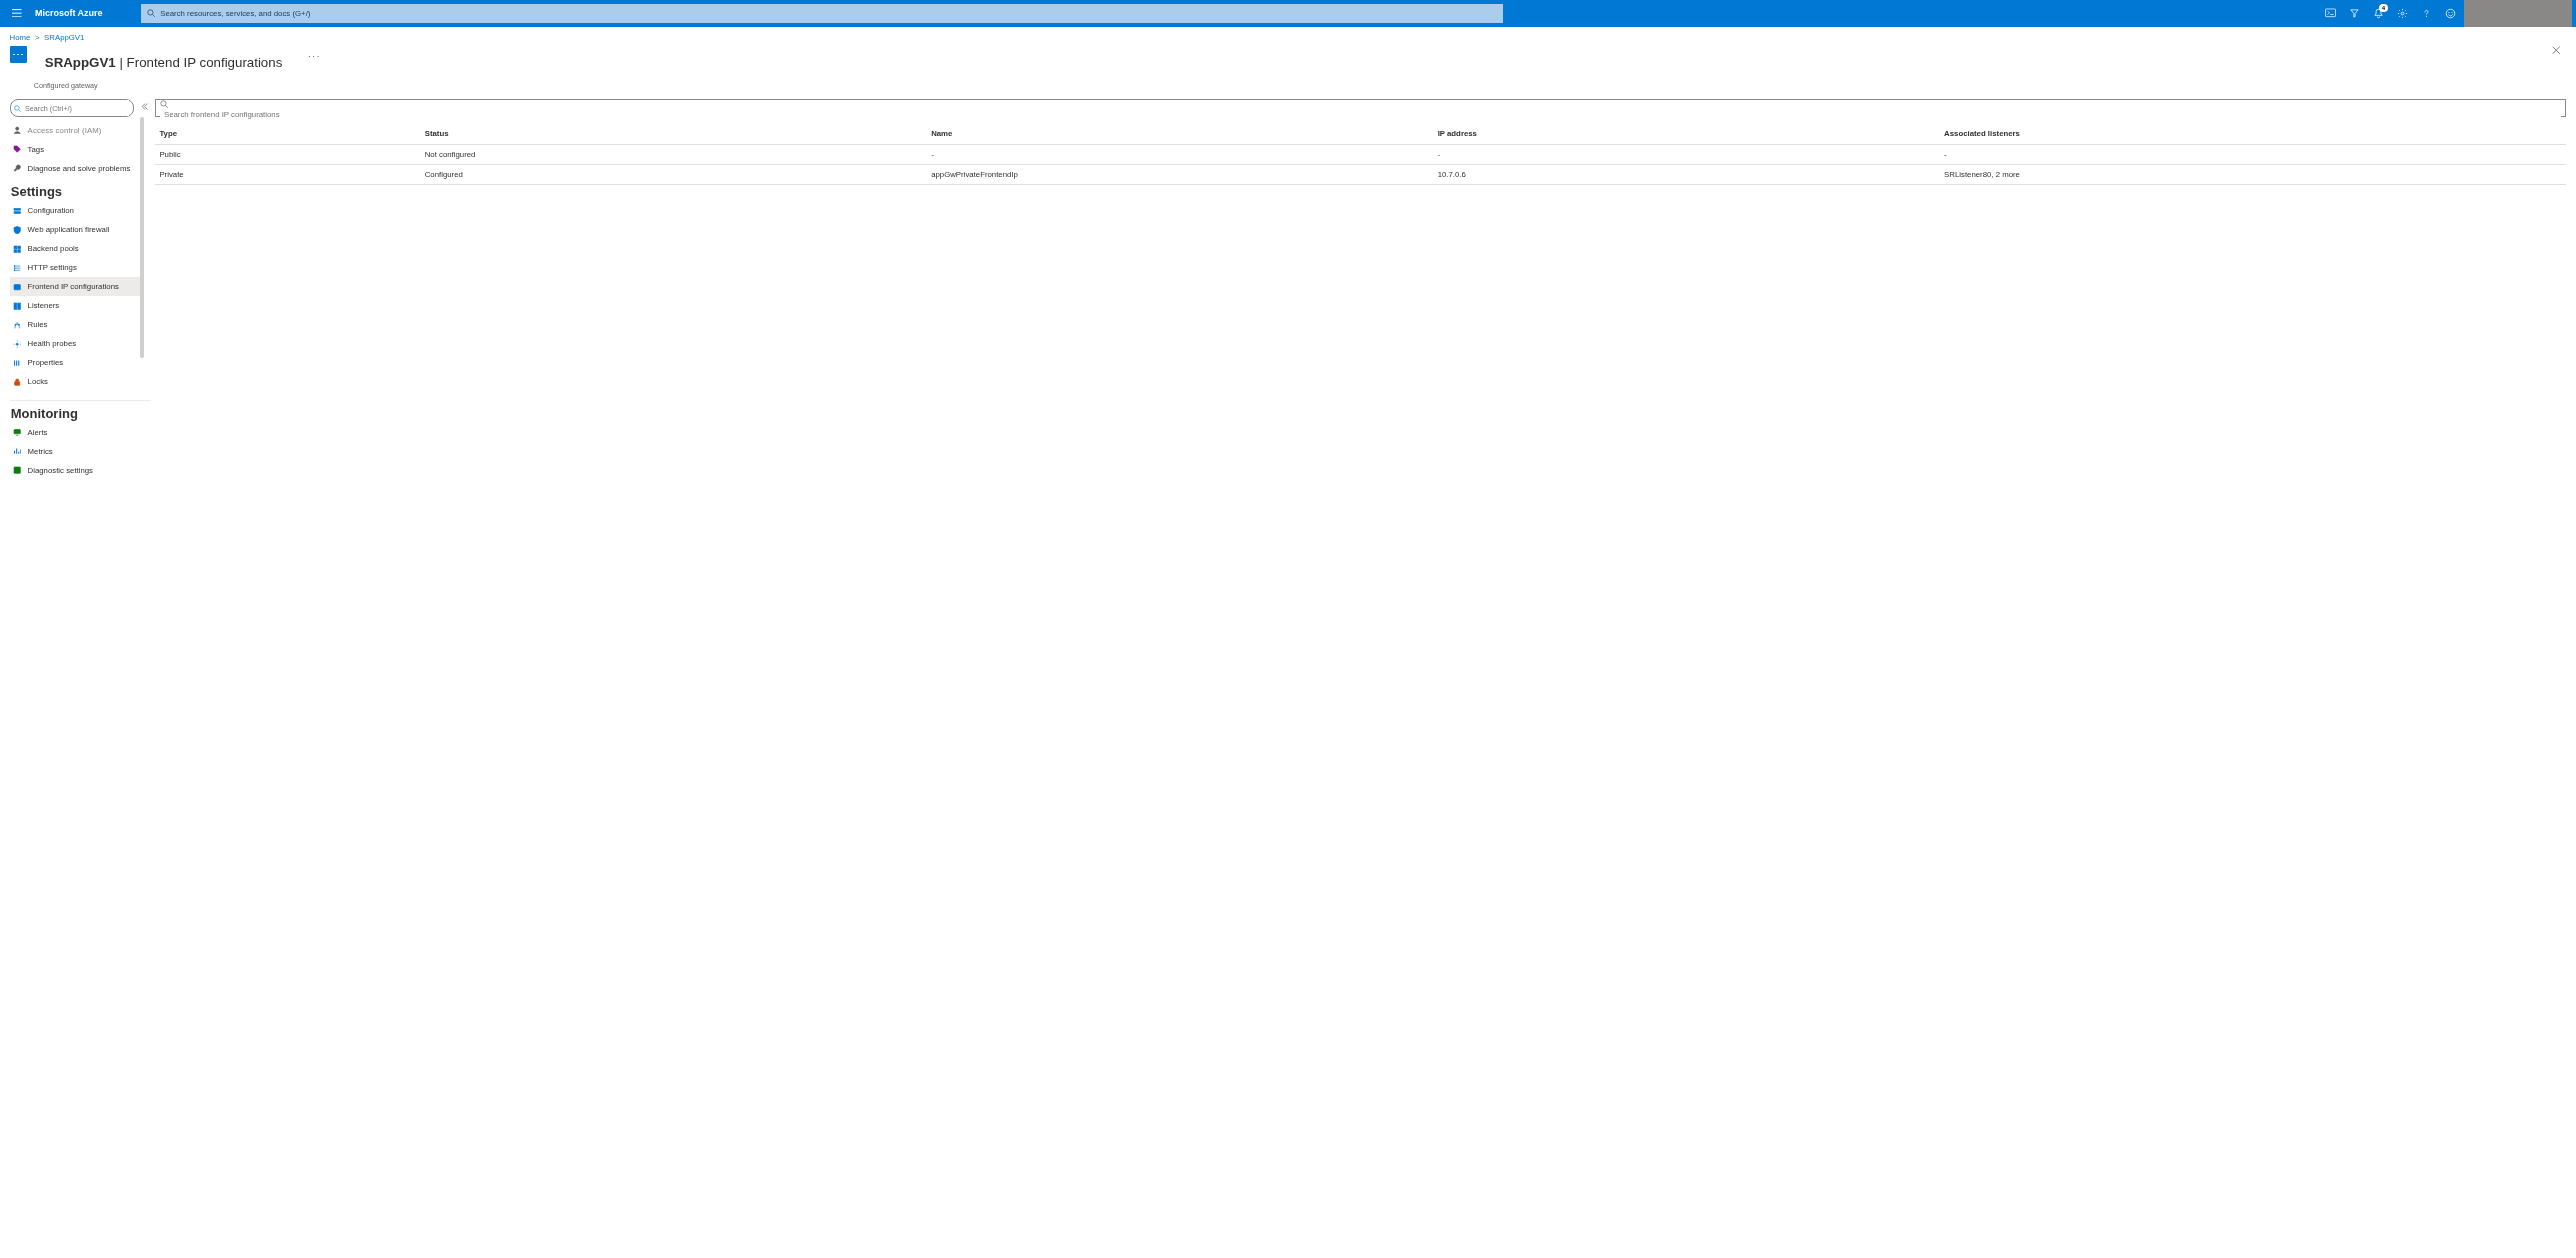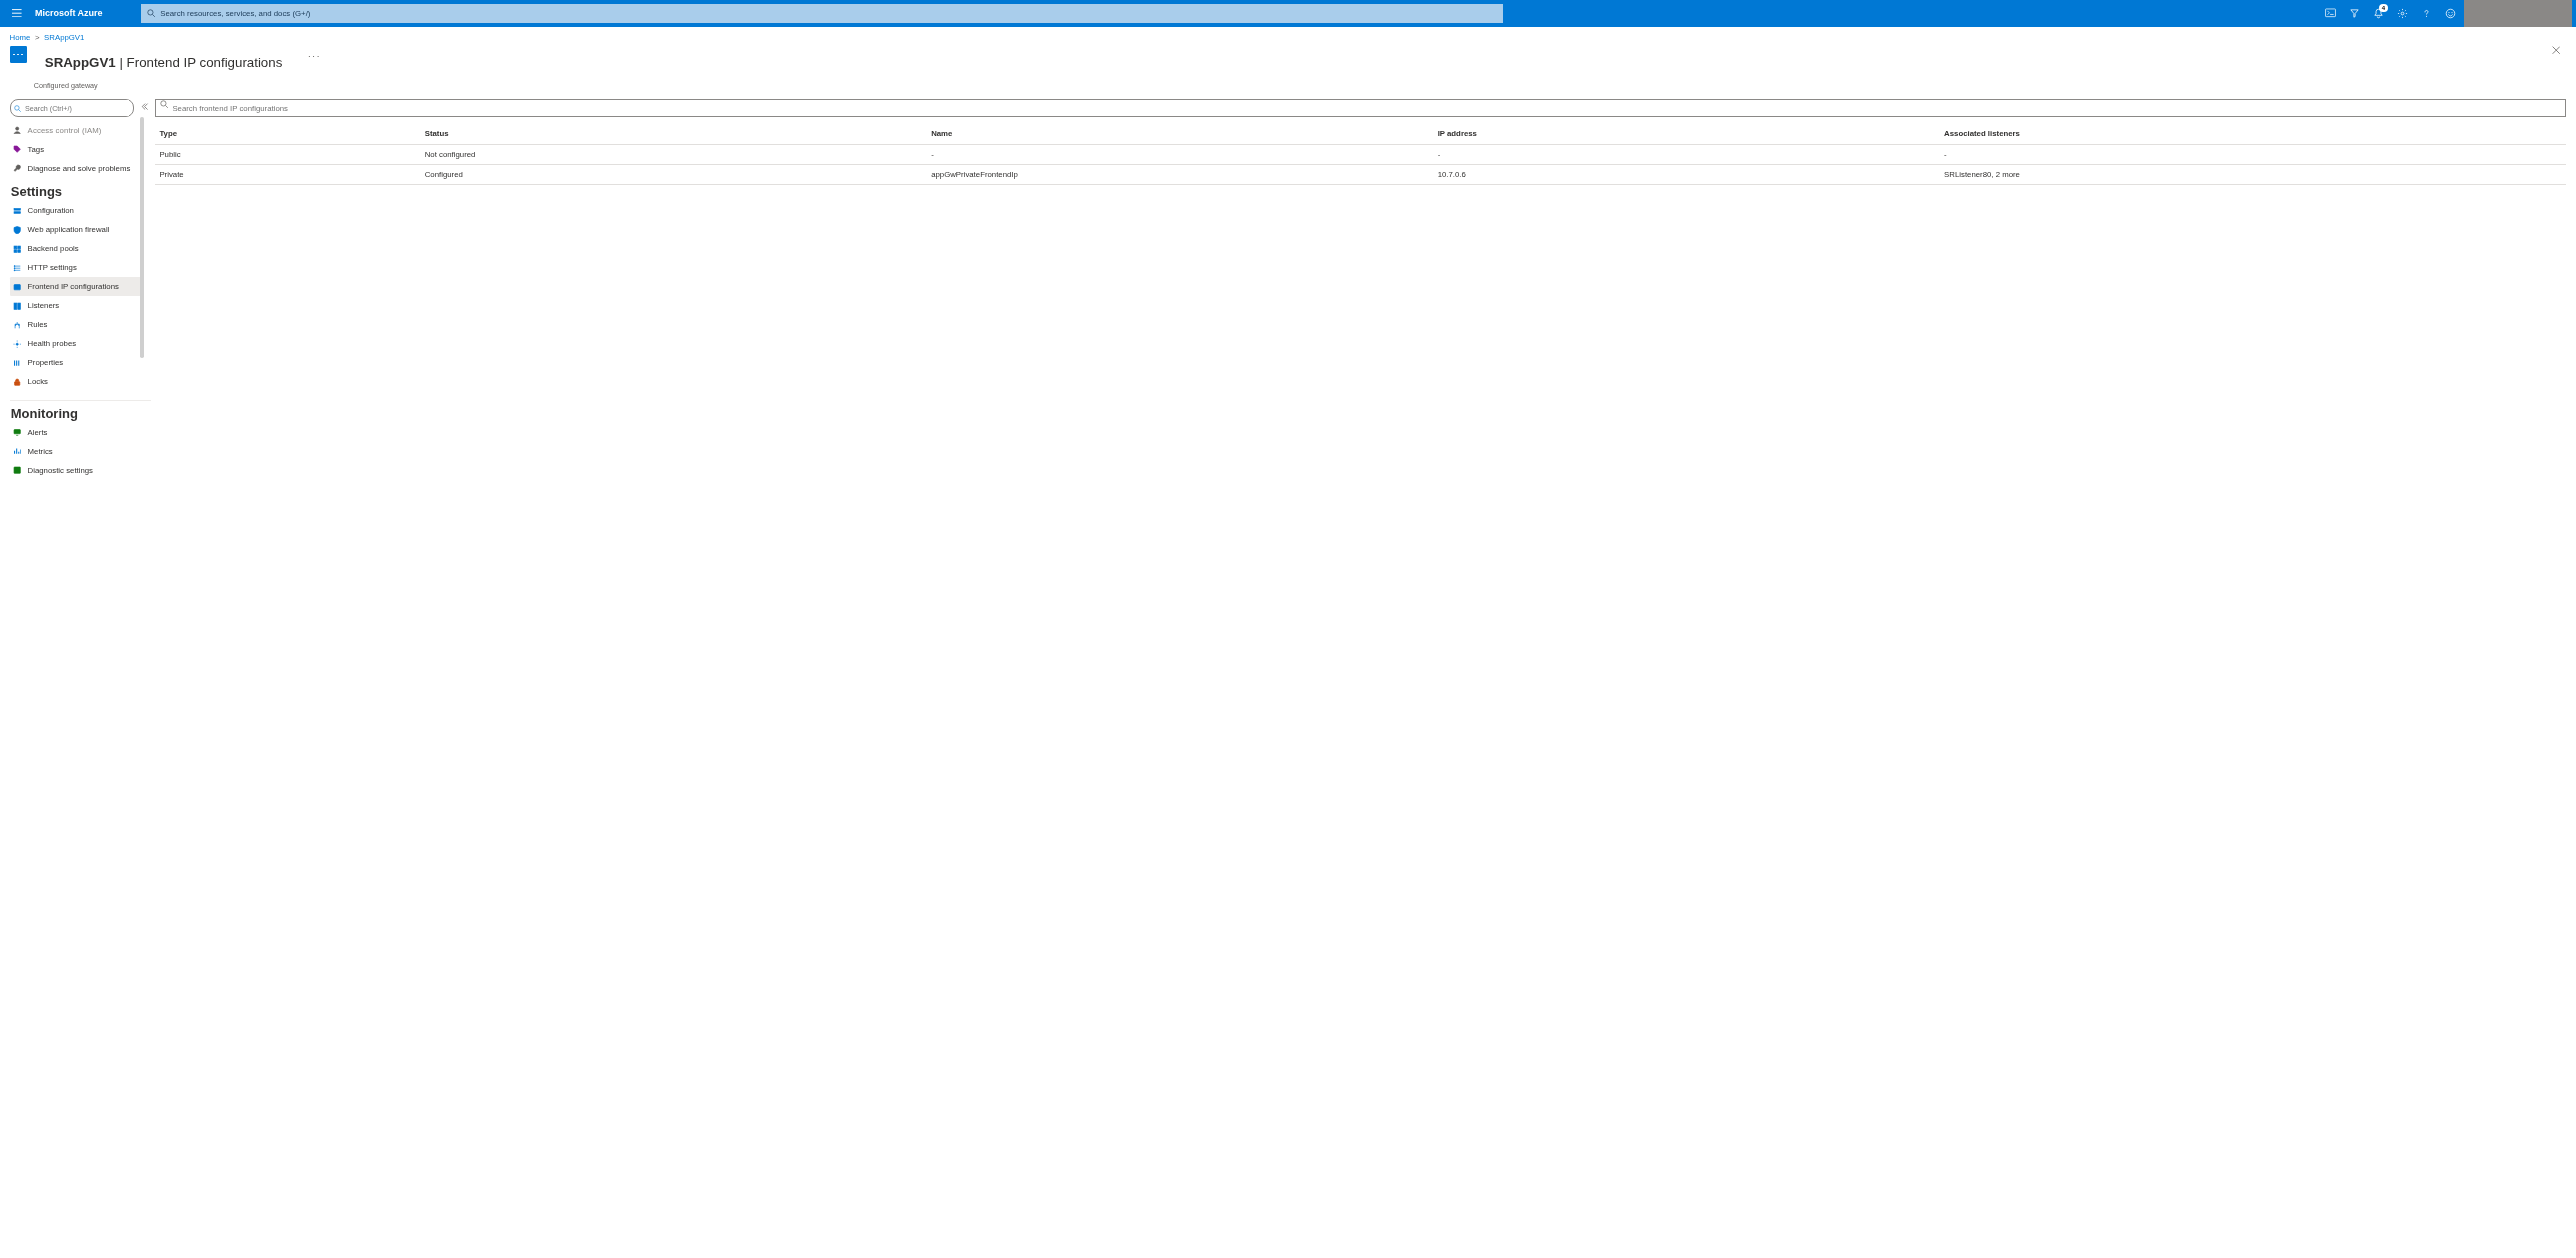--- a/index.html
+++ b/index.html
@@ -59,21 +59,21 @@
   .menu-item.clipped{color:#8a8886;overflow:hidden;white-space:nowrap;letter-spacing:0.1px;}
   .mi-icon{width:9.6px;height:9.6px;flex:0 0 9.6px;display:flex;align-items:center;justify-content:center;}
   
   .ic-blue svg *{stroke:#0078d4;fill:#0078d4;}
   .ic-green svg *{stroke:#107c10;fill:#107c10;}
   .ic-gray svg *{stroke:#605e5c;fill:#605e5c;}
   .ic-purple svg *{stroke:#881798;fill:#881798;}
   .ic-orange svg *{stroke:#ca5010;fill:#ca5010;}
   
   .main{flex:1;padding:4.8px 9.6px 18px 3.6px;overflow:auto;}
-  .main .toolbar-search{height:18px;border:0.6px solid #8a8886;border-radius:0;display:flex;padding:0 4.8px;width:100%;}
+  .main .toolbar-search{height:18px;border:0.6px solid #8a8886;border-radius:0;display:flex;padding:0 4.8px;width:100%;flex-direction:column;}
   .main .toolbar-search input{flex:1;border:0;outline:none;font-size:7.8px;color:#605e5c;height:100%;padding-left:3.6px;}
   table.grid{width:100%;border-collapse:collapse;margin-top:6px;font-size:7.8px;}
   table.grid th{font-weight:600;text-align:left;color:#323130;padding:6px 4.8px;border-bottom:0.6px solid var(--border);}
   table.grid td{padding:4.8px;border-bottom:0.6px solid var(--border);color:#323130;}
   table.grid td.link,{color:var(--link);cursor:pointer;}
   svg{display:block;}
 </style>
 </head>
 <body>
 

